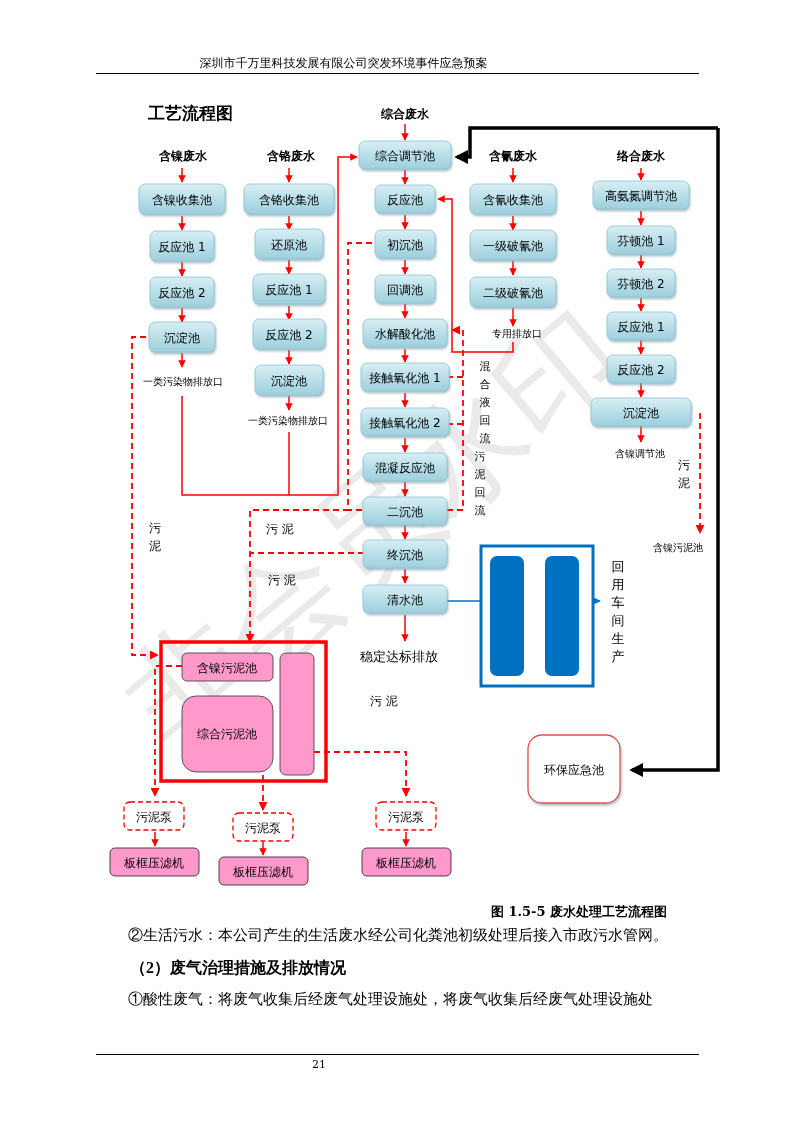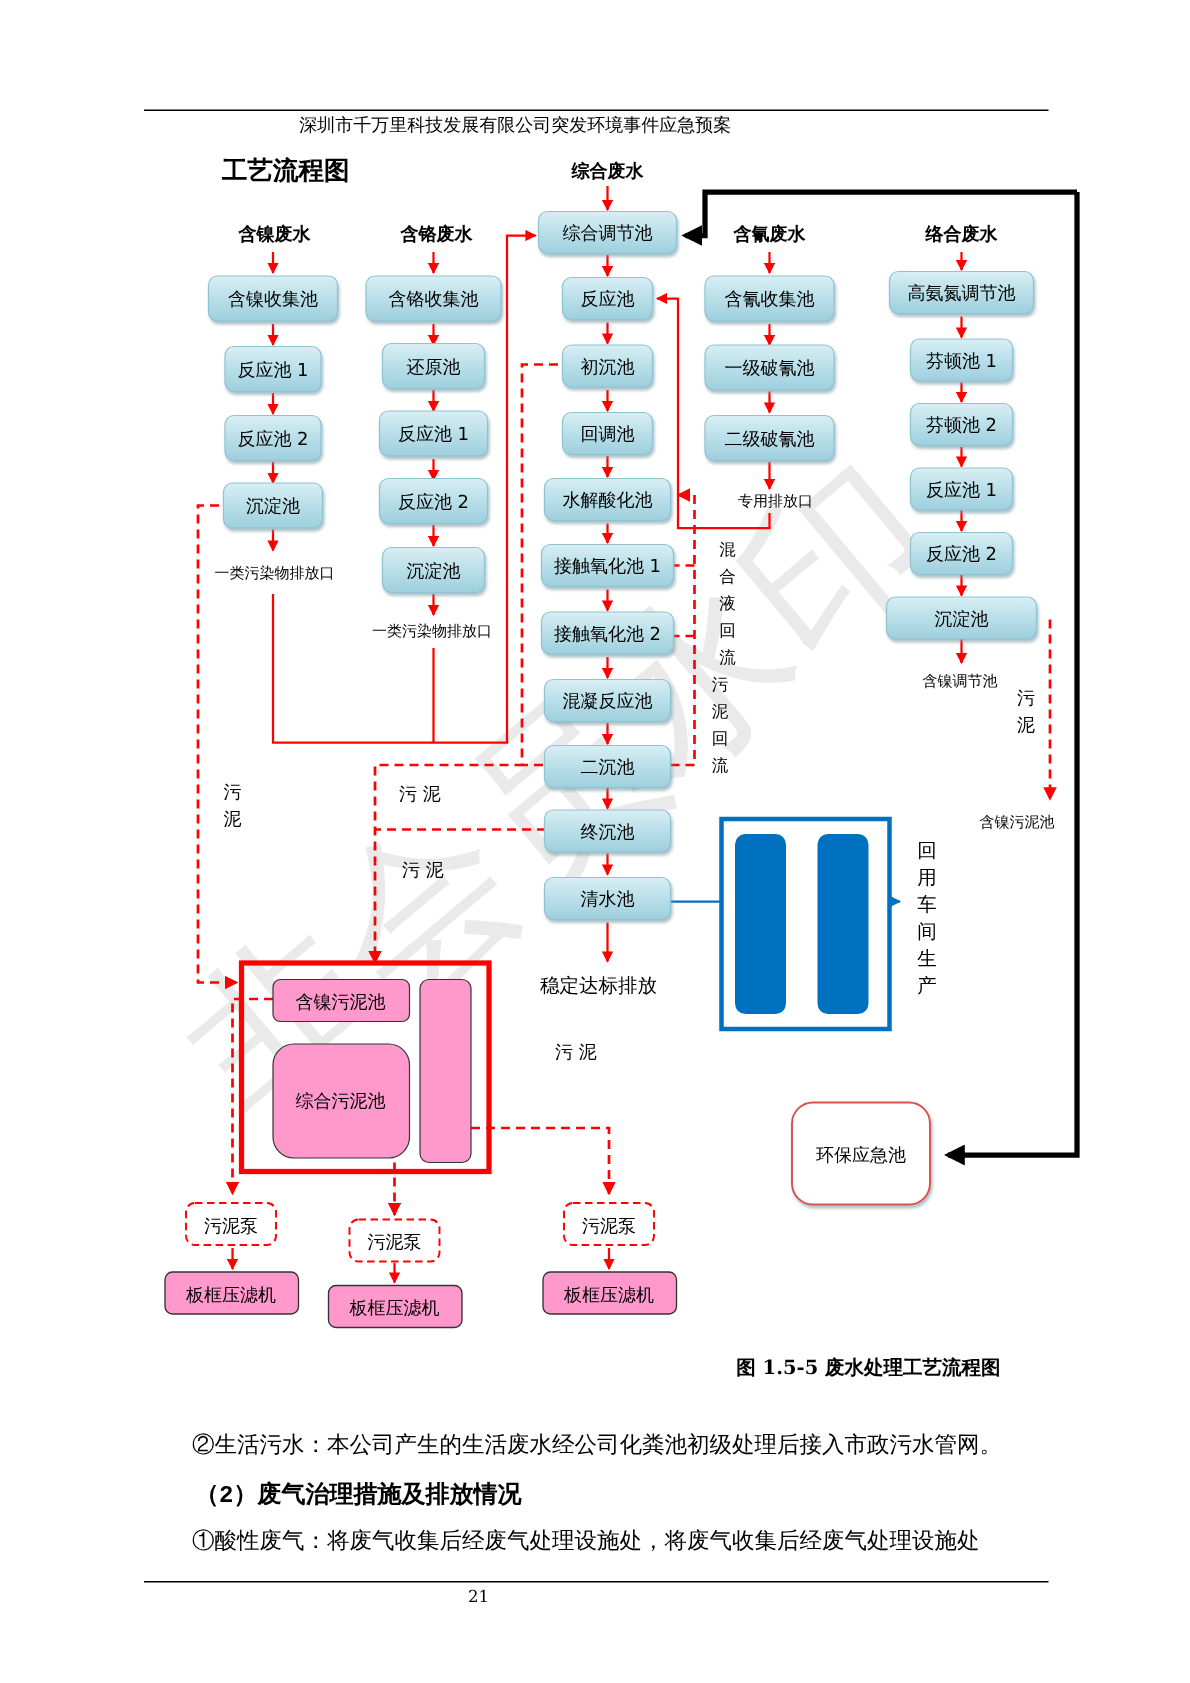--- a/index.html
+++ b/index.html
@@ -1,24 +1,24 @@
 <!DOCTYPE html>
 <html><head>
 <meta charset="utf-8">
 <style>
   html, body { margin:0; padding:0; background:#fff; }
   body { width:793px; height:1122px; position:relative; overflow:hidden;
          font-family:"DejaVu Sans", sans-serif; color:#000; }
-  .hdr { position:absolute; left:0; width:687px; top:55px; text-align:center; font-size:12px;margin-top:20px; }
+  .hdr { position:absolute; left:0; width:687px; top:55px; text-align:center; font-size:12px; }
   .hdr-line { position:absolute; left:96px; width:603px; top:73px; height:1px; background:#000; }
   .ftr-line { position:absolute; left:96px; width:603px; top:1054px; height:1px; background:#000; }
   .pageno { position:absolute; left:0; width:638px; top:1058px; text-align:center; font-size:11px; font-family:"DejaVu Serif", serif; }
   svg#diagram { position:absolute; left:0; top:0; }
   .caption { position:absolute; left:0; width:667px; top:903px; text-align:right; font-size:13px; font-weight:bold; font-family:"DejaVu Serif", serif; }
-  .para { position:absolute; left:128px; font-size:15px; font-family:Liberation Mono, monospace; white-space:nowrap;margin-top:28px; }
+  .para { position:absolute; left:128px; font-size:15px; font-family:Liberation Serif, serif; white-space:nowrap; }
   .p1 { top:926px; }
   .h2 { top:958px; left:130px; font-weight:bold; font-size:16px; }
   .p2 { top:990px; left:128px; }
   .box text, text { font-family:"DejaVu Sans", sans-serif; }
 </style>
 </head>
 <body>
 
 <div class="hdr">深圳市千万里科技发展有限公司突发环境事件应急预案</div>
 <div class="hdr-line"></div>

